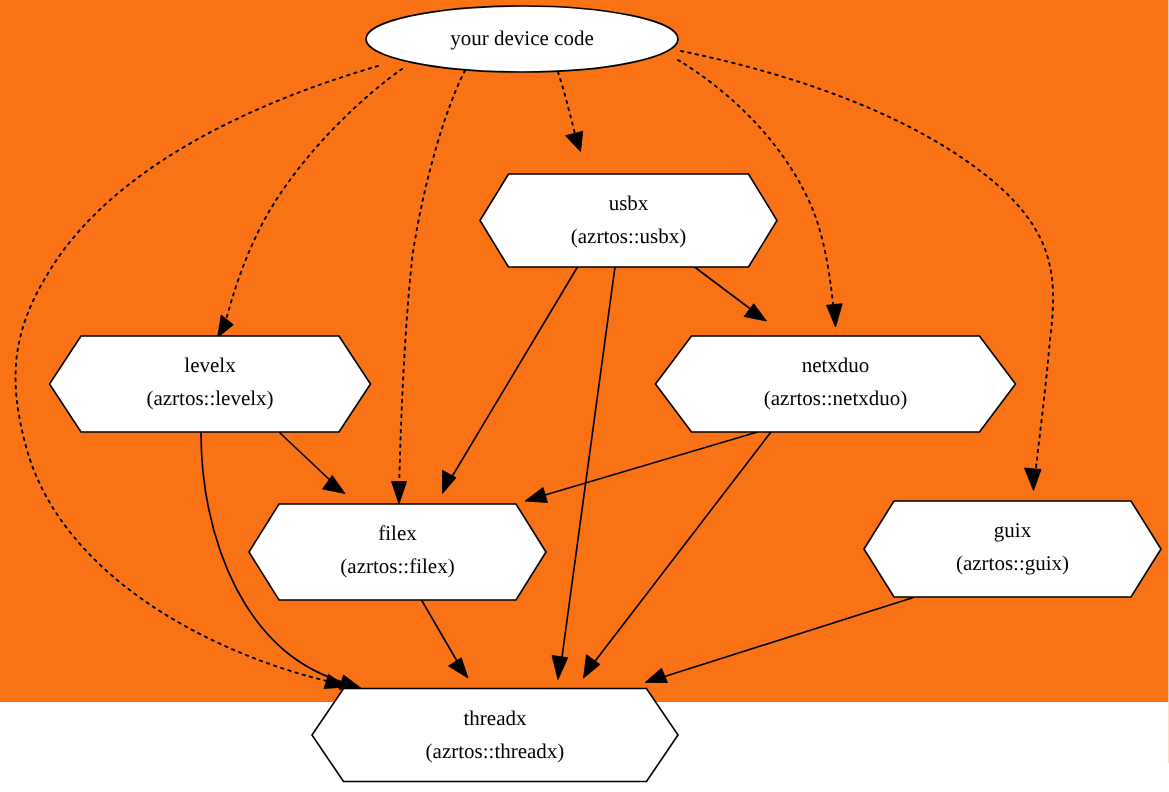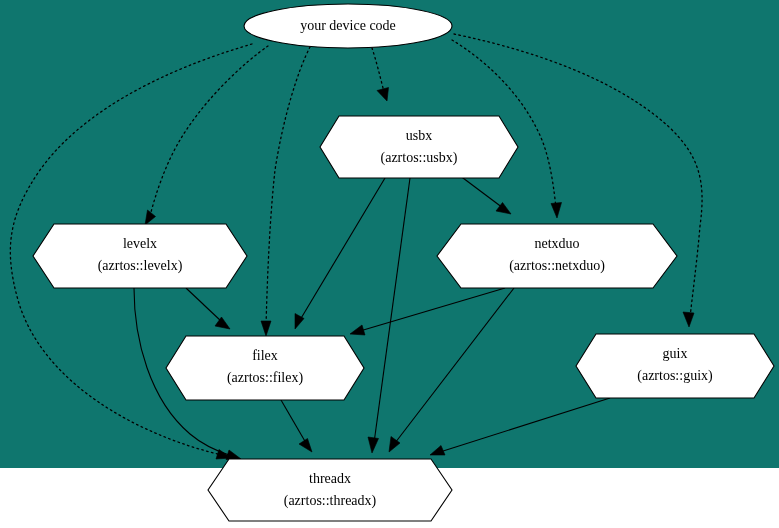--- a/index.html
+++ b/index.html
@@ -11,21 +11,21 @@
   body {
     width: 779px;
     height: 528px;
     overflow: hidden;
     font-family: "Liberation Serif", "DejaVu Serif", serif;
   }
   #graph-root {
     position: relative;
     width: 779px;
     height: 468px;
-    background: #0f766e;
+    background: #f97316;
   }
   svg#graph-canvas {
     display: block;
     width: 779px;
     height: 528px;
   }
   .node-shape {
     fill: #ffffff;
     stroke: #000000;
     stroke-width: 1.1;

